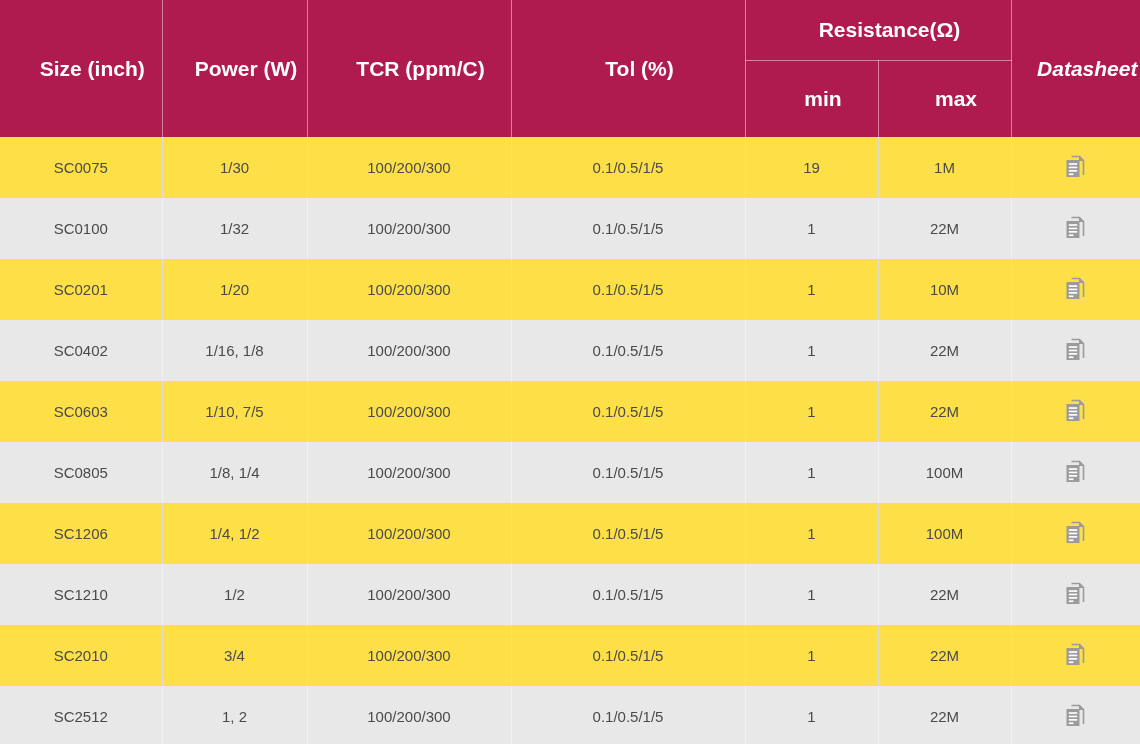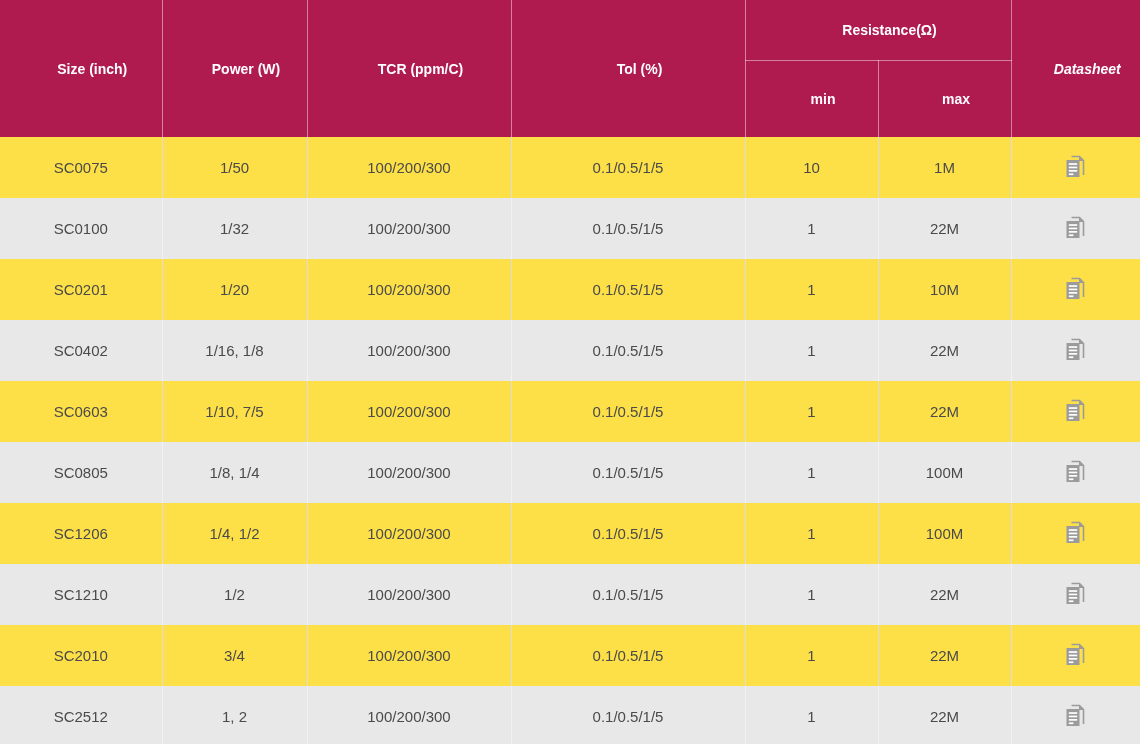--- a/index.html
+++ b/index.html
@@ -19,21 +19,21 @@
   table.spec-table{
     width:1140px;
     border-collapse:collapse;
     table-layout:fixed;
   }
   
   .spec-table thead th{
     background:var(--header-bg);
     color:#ffffff;
     font-weight:bold;
-    font-size:14px;
+    font-size:21px;
     text-align:center;
     vertical-align:middle;
     border-right:1px solid var(--header-sep);
     padding-left:23px;
   }
   .spec-table thead tr.h-top th{height:60px;}
   .spec-table thead tr.h-top th[rowspan]{height:121px;margin-top:44px;}
   .spec-table thead tr.h-sub th{height:77px;}
   .spec-table thead th.last{border-right:none;font-style:italic;}
   .spec-table thead th.group{border-bottom:1px solid var(--header-sep);}
@@ -79,24 +79,24 @@
       <th rowspan="2" class="last">Datasheet</th>
     </tr>
     <tr class="h-sub">
       <th>min</th>
       <th>max</th>
     </tr>
   </thead>
   <tbody>
       <tr class="even">
         <td>SC0075</td>
-        <td>1/50</td>
-        <td>100/200/300</td>
-        <td>0.1/0.5/1/5</td>
-        <td>10</td>
+        <td>1/30</td>
+        <td>100/200/300</td>
+        <td>0.1/0.5/1/5</td>
+        <td>19</td>
         <td>1M</td>
         <td class="last">
   <span class="ds-link">
     <svg class="doc-icon" width="21" height="25" viewBox="0 0 21 25" xmlns="http://www.w3.org/2000/svg">
 
       <path d="M6.5 2.5 H14.5 L18.5 6.5 V21" fill="none" stroke="#9b9b9b" stroke-width="1.6"></path>
       <path d="M14 2 V7 H19 Z" fill="#9b9b9b"></path>
 
       <rect x="1.5" y="6" width="13" height="17" fill="#9b9b9b"></rect>
       <rect x="3.8" y="9.2" width="8.4" height="1.7" fill="#ffffff"></rect>

